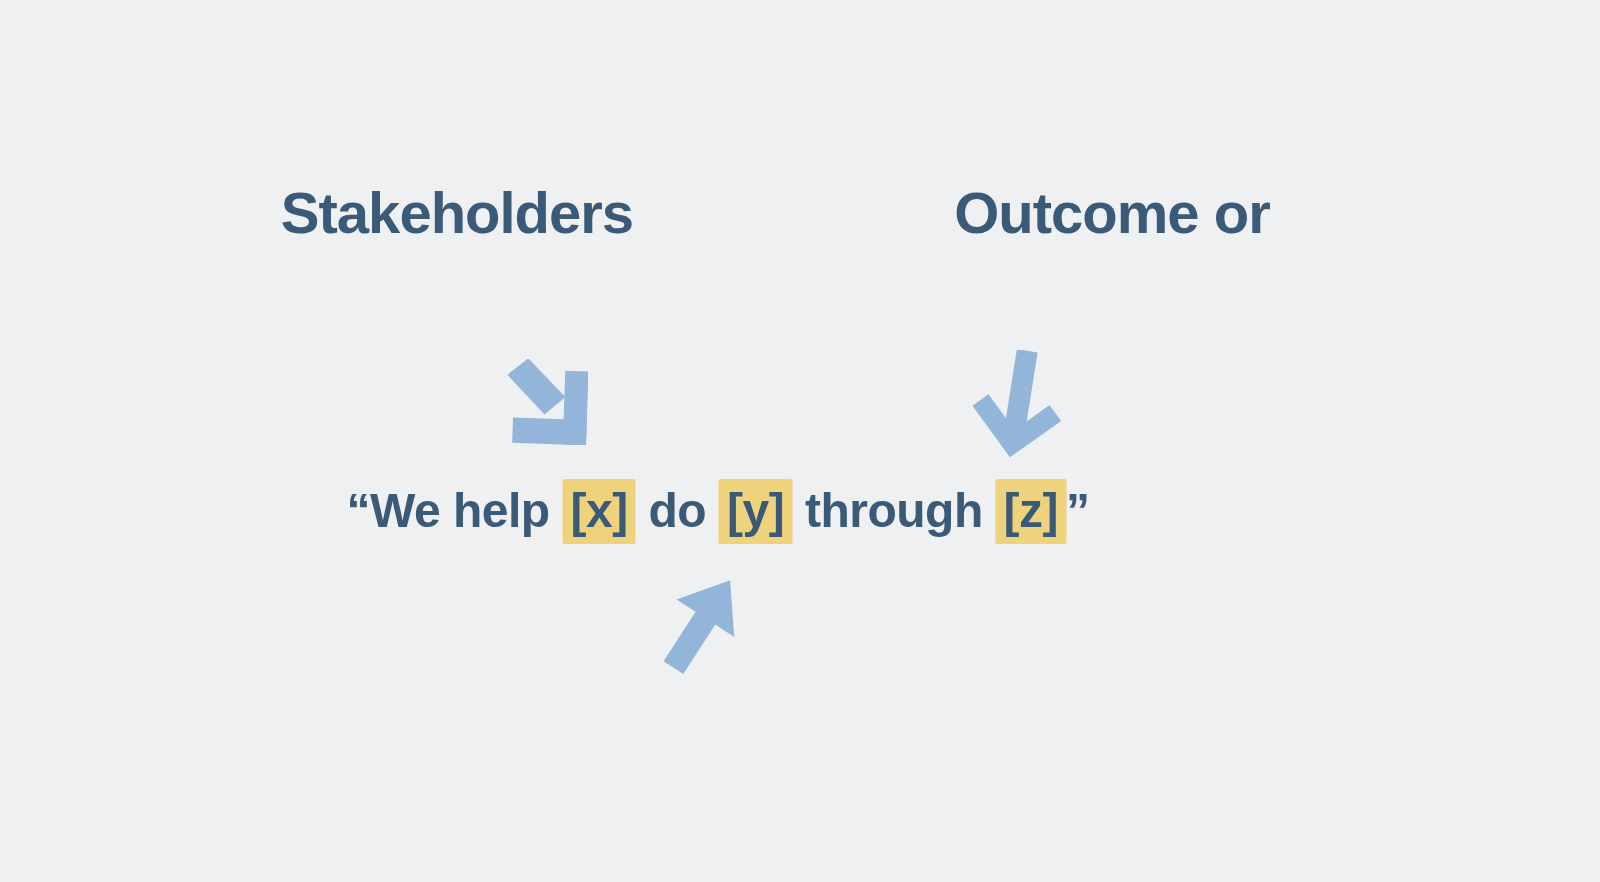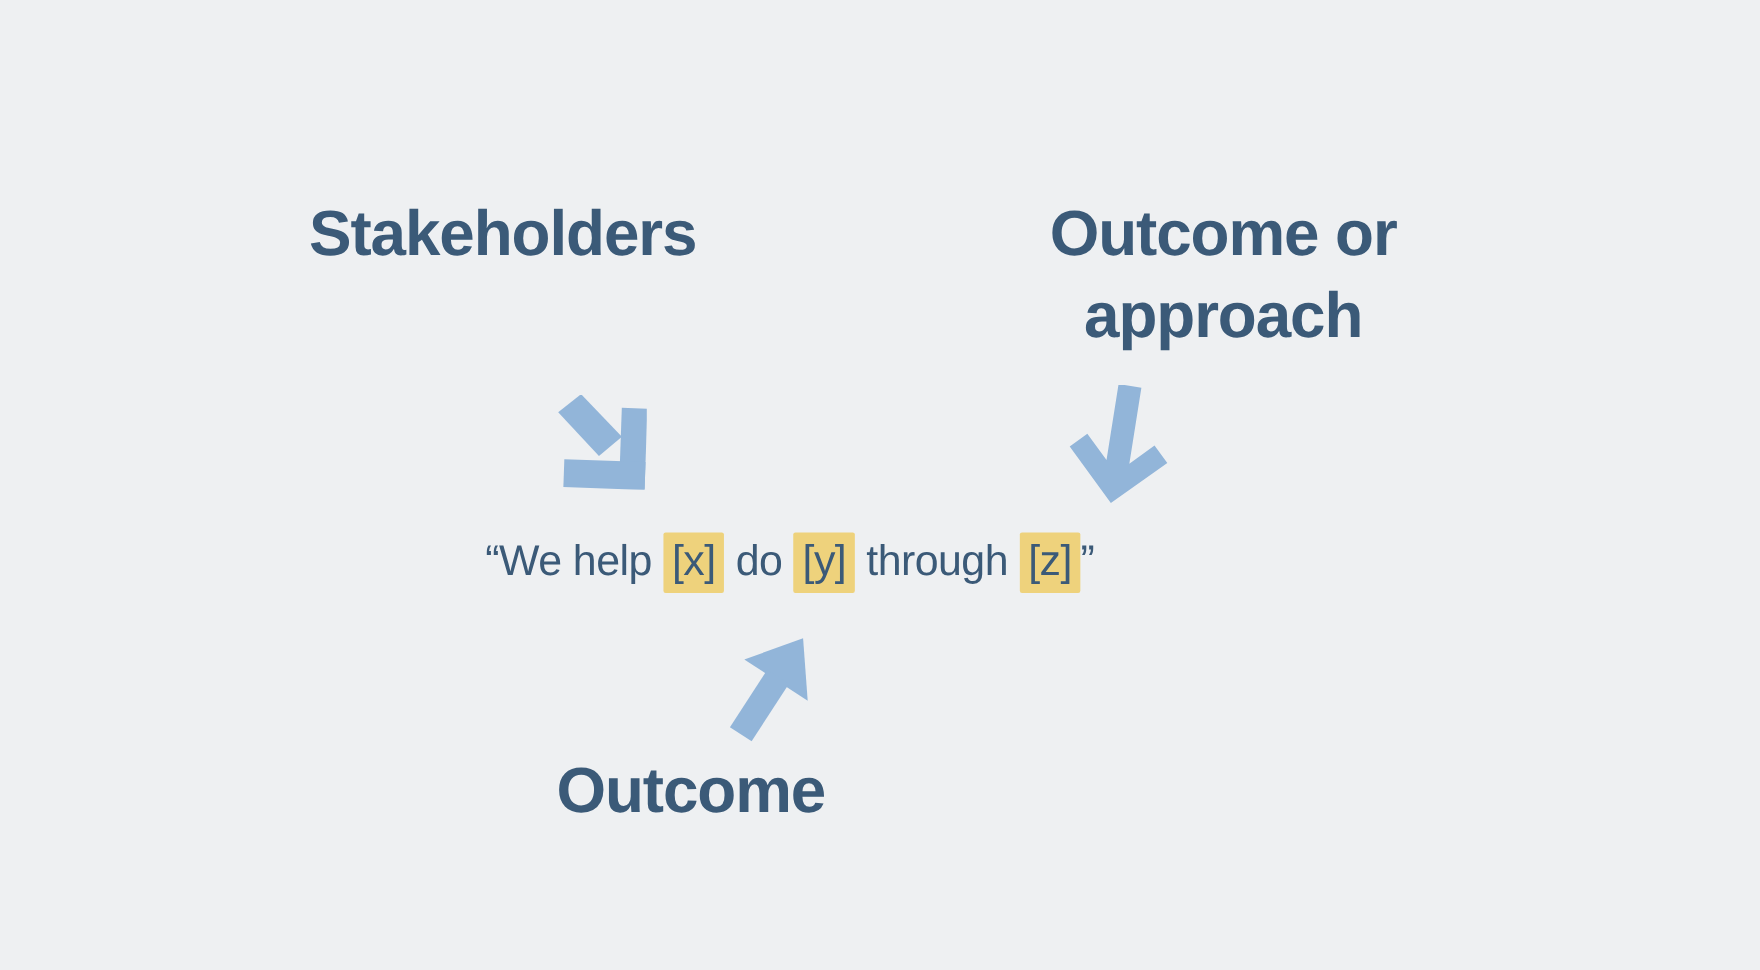--- a/index.html
+++ b/index.html
@@ -31,26 +31,26 @@
     line-height: 74px;
     letter-spacing: -1px;
     color: var(--text);
     white-space: nowrap;
   }
   .quote {
     position: absolute;
     left: 718px;
     top: 478px;
     transform: translateX(-50%);
-    font-size: 39px;
+    font-size: 48px;
     line-height: 66px;
     letter-spacing: -0.5px;
     color: var(--text);
     white-space: nowrap;
-    font-weight: normal;
+    font-weight: bold;
   }
   .hl {
     background: var(--highlight);
     padding: 5px 8px 7px 8px;
     border-radius: 2px;
   }
   .arrow { position: absolute; }
   .arrow svg polygon, .arrow svg rect { fill: var(--arrow); }
   .arrow-se   { left: 506px; top: 359px; }
   .arrow-down { left: 966px; top: 350px; }
@@ -60,21 +60,20 @@
 <body>
 
 <div class="canvas">
 
   <div class="label" style="left:457px; top:176px;">
     <div>Stakeholders</div>
   </div>
 
   <div class="label" style="left:1112px; top:176px;">
     <div>Outcome or</div>
-    <div>approach</div>
   </div>
 
   <div class="arrow arrow-se">
     <svg width="82" height="86" viewBox="0 0 80 85" aria-hidden="true">
       <g transform="rotate(2 40 42)">
         <polygon points="0,17 20,0 58,37 38,55"></polygon>
         <rect x="57" y="11" width="23" height="73"></rect>
         <rect x="7" y="59" width="73" height="25"></rect>
       </g>
     </svg>
@@ -94,17 +93,14 @@
 
   <div class="arrow arrow-ne">
     <svg width="92" height="104" viewBox="0 0 100 115" aria-hidden="true">
       <g transform="rotate(33 50 57)">
         <polygon points="50,0 12,50 88,50"></polygon>
         <rect x="37" y="46" width="26" height="69"></rect>
       </g>
     </svg>
   </div>
 
-  <div class="label" style="left:628px; top:682px;">
-    <div>Outcome</div>
-  </div>
 
 </div>
 
 </body></html>

